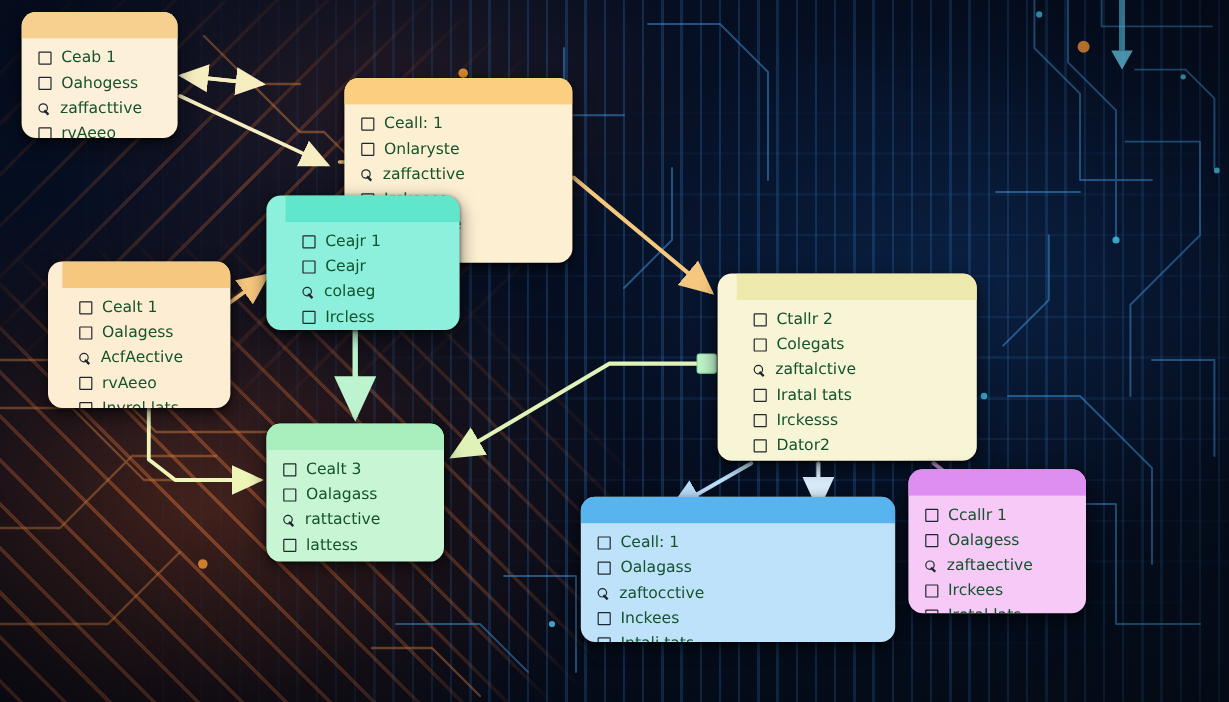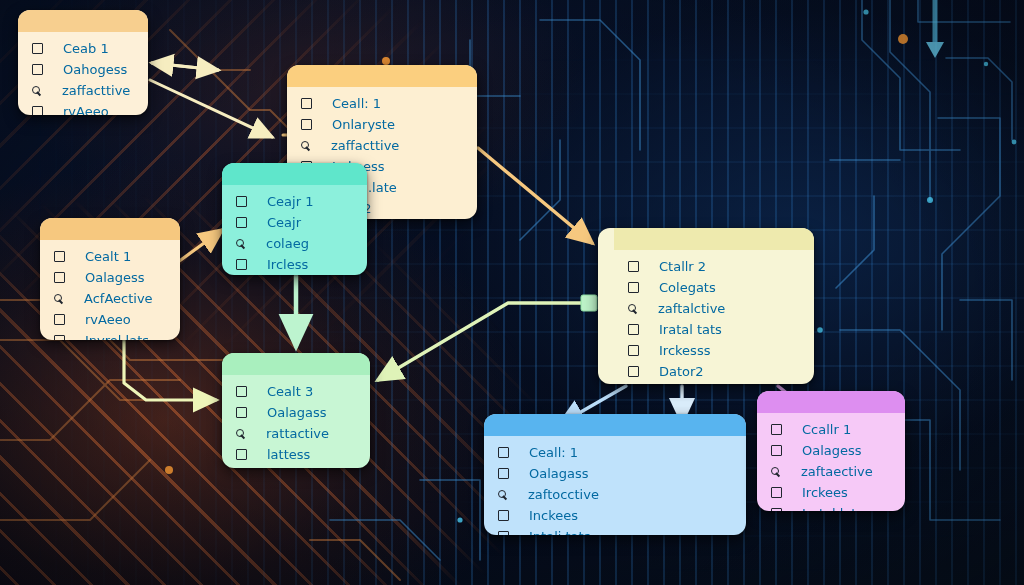--- a/index.html
+++ b/index.html
@@ -65,24 +65,24 @@
   
   .card{
     position:absolute;
     border-radius:12px;
     overflow:hidden;
     box-shadow:0 5px 14px rgba(0,0,0,0.55), 0 1px 3px rgba(0,0,0,0.5);
   }
   .card .hdr{height:22px;width:100%;}
   .card .body{padding:9px 12px 11px 14px;}
   .row{
-    display:flex;align-items:center;gap:20px;
+    display:flex;align-items:center;gap:8px;
     margin:0 0 6px 0;
     font-size:13px;line-height:15px;
-    color:#0369a1;
+    color:#14532d;
     white-space:nowrap;
   }
   .row:last-child{margin-bottom:0;}
   .bx{
     width:9px;height:9px;flex:0 0 9px;
     border:1.6px solid #20262f;border-radius:1px;background:transparent;
   }
   .marker-search{
     width:10px;height:10px;flex:0 0 10px;position:relative;
   }
@@ -95,21 +95,21 @@
     background:#20262f;transform:rotate(45deg);transform-origin:left center;
   }
 
   
   .soft{filter:blur(0.35px);}
 
   
   .c-cream    {background:#fdf0d8;}  .c-cream .hdr   {background:#f7cf8f;}
   .c-cream2   {background:#fdeed3;}  .c-cream2 .hdr  {background:#f6c87f;}
   .c-amber    {background:#fdefd2;}  .c-amber .hdr   {background:#fbcf7f;}
-  .c-teal     {background:#8cf0dc;}  .c-teal .hdr    {background:#5fe6cb;}
+  .c-teal     {background:#8cf0dc;padding-left:16px;}  .c-teal .hdr    {background:#5fe6cb;}
   .c-mint     {background:#c8f6d4;}  .c-mint .hdr    {background:#a9efbe;}
   .c-olive    {background:#f7f5d6;}  .c-olive .hdr   {background:#eeeaae;}
   .c-blue     {background:#bfe2fb;}  .c-blue .hdr    {background:#58b4ef;}
   .c-pink     {background:#f6c9f7;}  .c-pink .hdr    {background:#dd8ef0;}
 </style>
 </head>
 <body>
 
 <div id="stage">
 
@@ -290,21 +290,21 @@
           <div class="row">
             <span class="marker-search"></span>
             <span>colaeg</span>
           </div>
           <div class="row">
             <span class="bx"></span>
             <span>Ircless</span>
           </div>
         </div>
       </div>
-      <div class="card soft c-cream2" style="left: 40px; top: 218px; width: 140px; height: 122px;">
+      <div class="card soft c-cream2" style="left: 40px; top: 218px; width: 140px; height: 122px; padding-left: 12px;">
         <div class="hdr"></div>
         <div class="body">
           <div class="row">
             <span class="bx"></span>
             <span>Cealt 1</span>
           </div>
           <div class="row">
             <span class="bx"></span>
             <span>Oalagess</span>
           </div>

